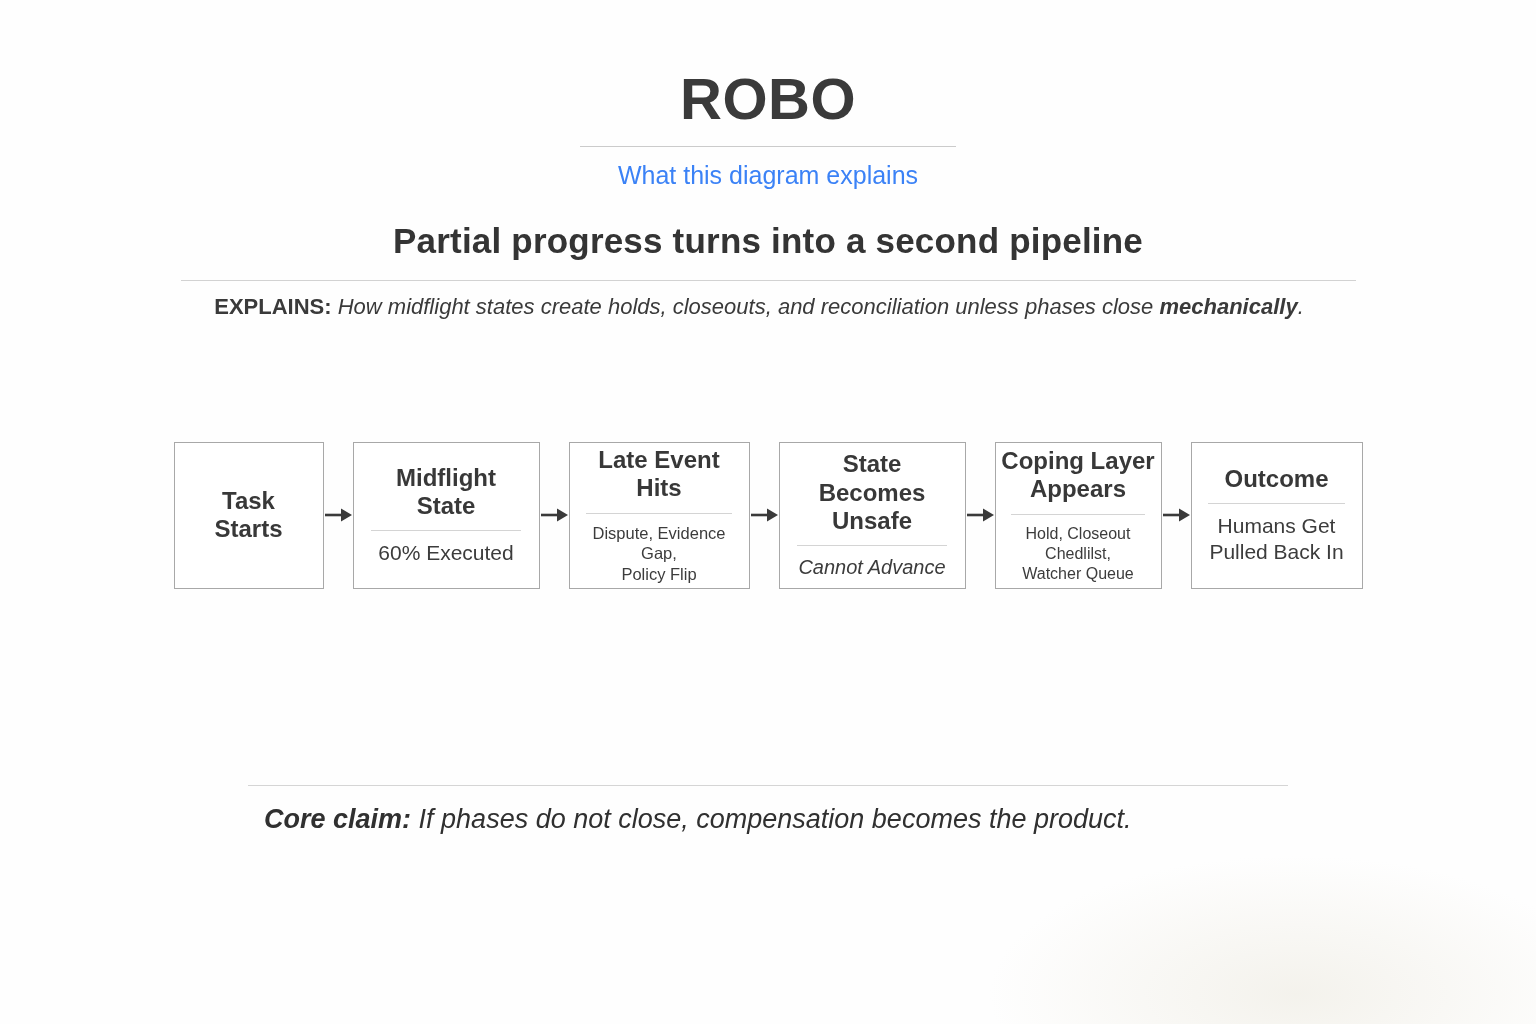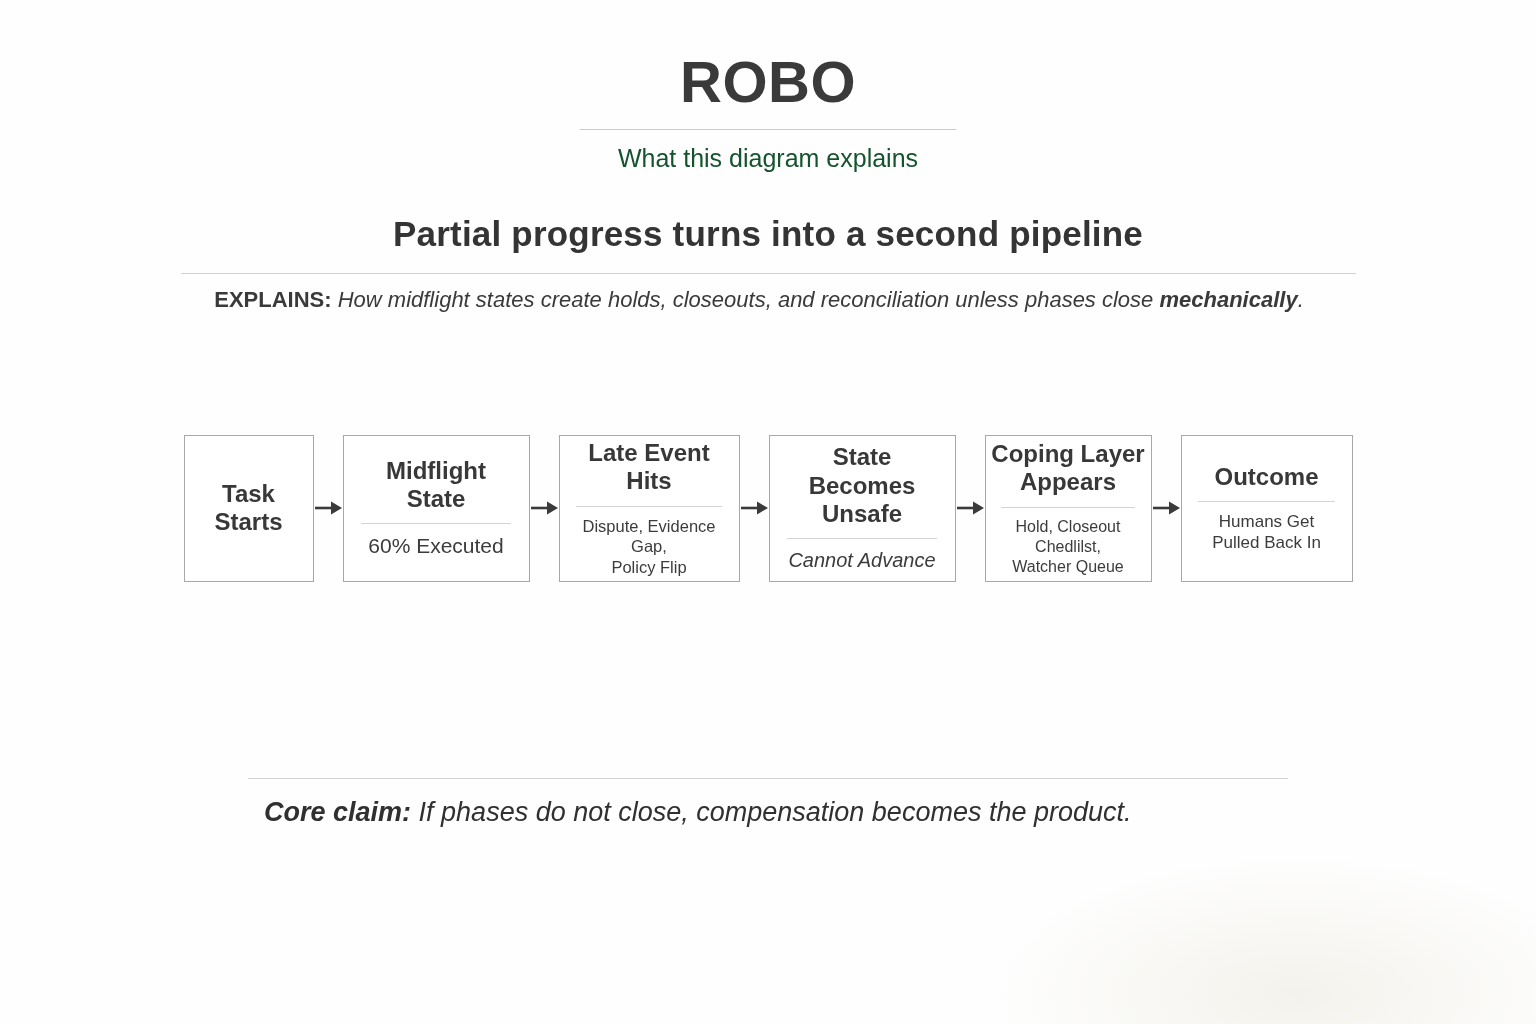--- a/index.html
+++ b/index.html
@@ -18,42 +18,42 @@
     right: -70px;
     bottom: -110px;
     width: 620px;
     height: 280px;
     border-radius: 50%;
     background: radial-gradient(ellipse at center, rgba(242,240,233,0.85) 0%, rgba(255,255,255,0) 70%);
     pointer-events: none;
   }
 
   
-  .header { text-align: center; padding-top: 50px; }
+  .header { text-align: center; padding-top: 67px; }
   .page-title {
     margin: 0;
     font-size: 58px;
     font-weight: 700;
     letter-spacing: 0.5px;
     color: #3a3a3a;
     line-height: 1.1;
   }
   .rule { border: none; border-top: 1px solid #cbcbcb; margin: 0 auto; }
   .rule-title { width: 376px; margin-top: 15px; }
   .page-subtitle {
     margin: 14px 0 0 0;
     font-size: 25px;
     font-weight: 400;
-    color: #14532d;
+    color: #3b82f6;
   }
 
   
   .section { text-align: center; }
   .section-heading {
-    margin: 41px 0 0 0;
+    margin: 31px 0 0 0;
     font-size: 35px;
     font-weight: 700;
     color: #343434;
     letter-spacing: 0.2px;
   }
   .rule-wide { width: 1175px; margin-top: 19px; border-top-color: #d2d2d2; }
   .explains-line {
     margin: 13px 18px 0 0;
     font-size: 22px;
     color: #3a3a3a;
@@ -73,21 +73,21 @@
     box-sizing: border-box;
     height: 147px;
     background: #ffffff;
     border: 1px solid #a8a8a8;
     display: flex;
     flex-direction: column;
     align-items: center;
     justify-content: center;
     padding: 6px 4px;
   }
-  .w1 { width: 130px; }
+  .w1 { width: 150px; }
   .w2 { width: 187px; }
   .w3 { width: 181px; }
   .w4 { width: 187px; }
   .w5 { width: 167px; }
   .w6 { width: 172px; align-items: center; }
   .box-title {
     white-space: pre-line;
     text-align: center;
     font-size: 24px;
     font-weight: 700;
@@ -105,21 +105,21 @@
     text-align: center;
     margin-top: 9px;
     font-weight: 400;
     color: #3c3c3c;
     line-height: 1.25;
   }
   .sub-2 { font-size: 21px; }
   .sub-3 { font-size: 16.5px; }
   .sub-4 { font-size: 20px; font-style: italic; }
   .sub-5 { font-size: 16px; }
-  .sub-6 { font-size: 17px; }
+  .sub-6 { font-size: 21px; }
   .flow-arrow {
     width: 29px;
     height: 18px;
     flex: 0 0 auto;
     display: block;
   }
 
   
   .footer { }
   .rule-footer { width: 1040px; margin-top: 196px; border-top-color: #d5d5d5; }

